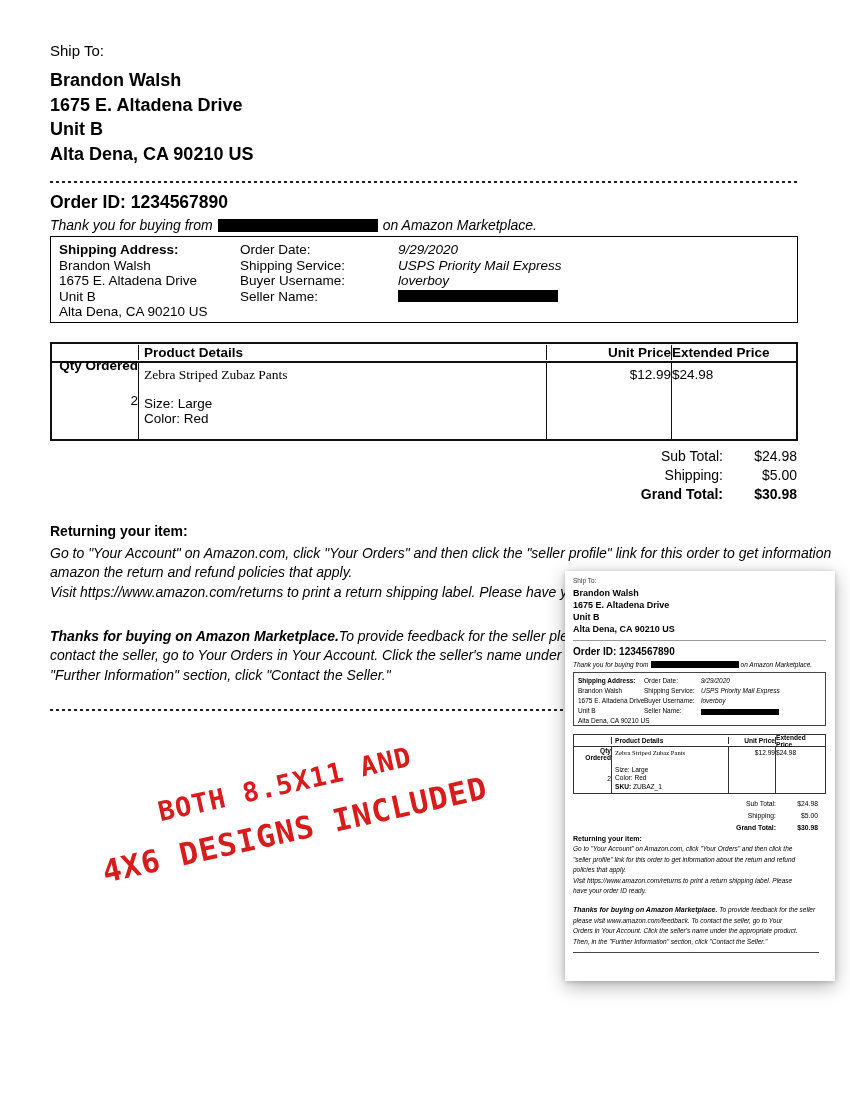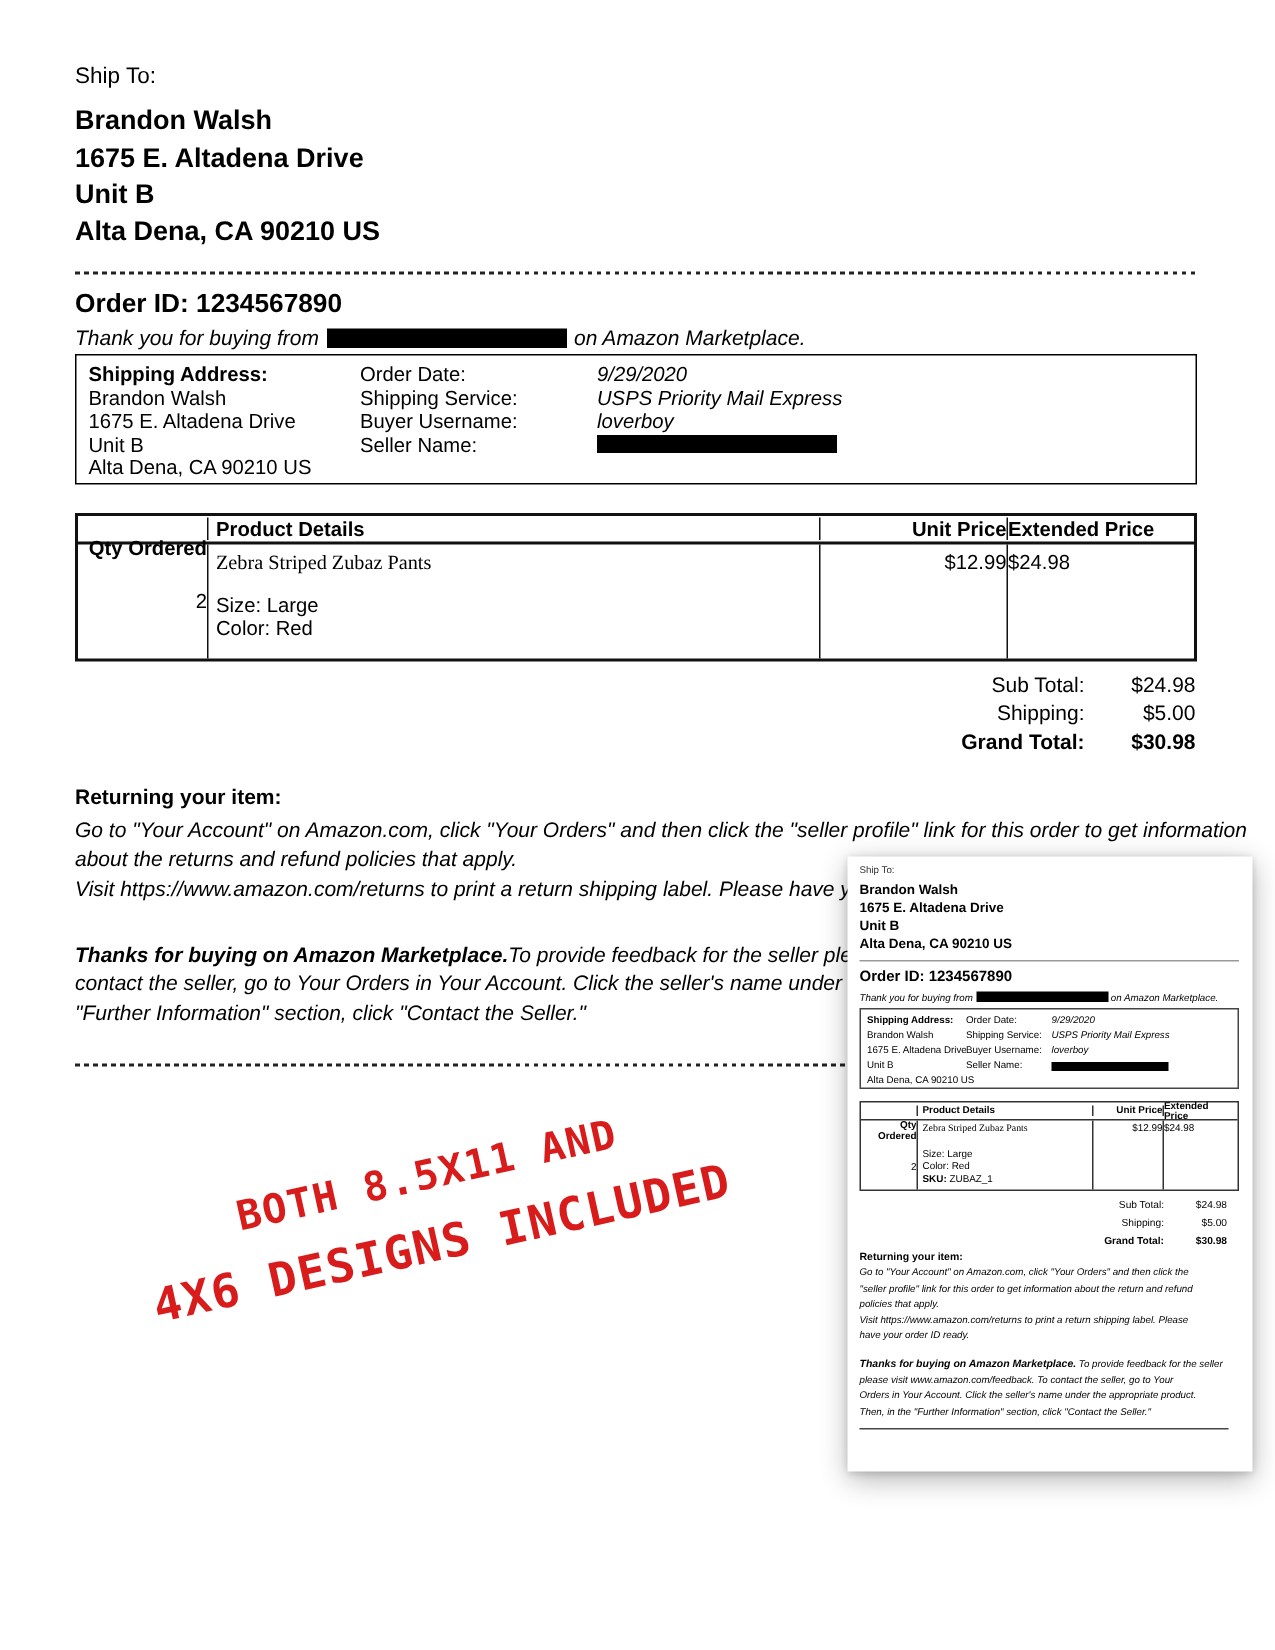--- a/index.html
+++ b/index.html
@@ -176,21 +176,21 @@
   </div>
   <div class="trw grand">
     <span class="tl">Grand Total:</span>
     <span class="tv">$30.98</span>
   </div>
 </div>
 
 <div class="abs" id="returning">
   <div class="hd">Returning your item:</div>
   <div class="bl nowrap">Go to "Your Account" on Amazon.com, click "Your Orders" and then click the "seller profile" link for this order to get information</div>
-  <div class="bl nowrap">about the returns and refund policies that apply.</div>
+  <div class="bl nowrap">amazon the return and refund policies that apply.</div>
   <div class="bl nowrap">Visit https://www.amazon.com/returns to print a return shipping label. Please have your order ID ready.</div>
 </div>
 
 <div class="abs" id="thanks">
   <div class="bl nowrap"><b>Thanks for buying on Amazon Marketplace.</b><span>To provide feedback for the seller please visit www.amazon.com/feedback. To</span></div>
   <div class="bl nowrap">contact the seller, go to Your Orders in Your Account. Click the seller's name under the appropriate product. Then, in the</div>
   <div class="bl nowrap">"Further Information" section, click "Contact the Seller."</div>
 </div>
 
 <div class="abs dashline" id="dash-bottom"></div>

